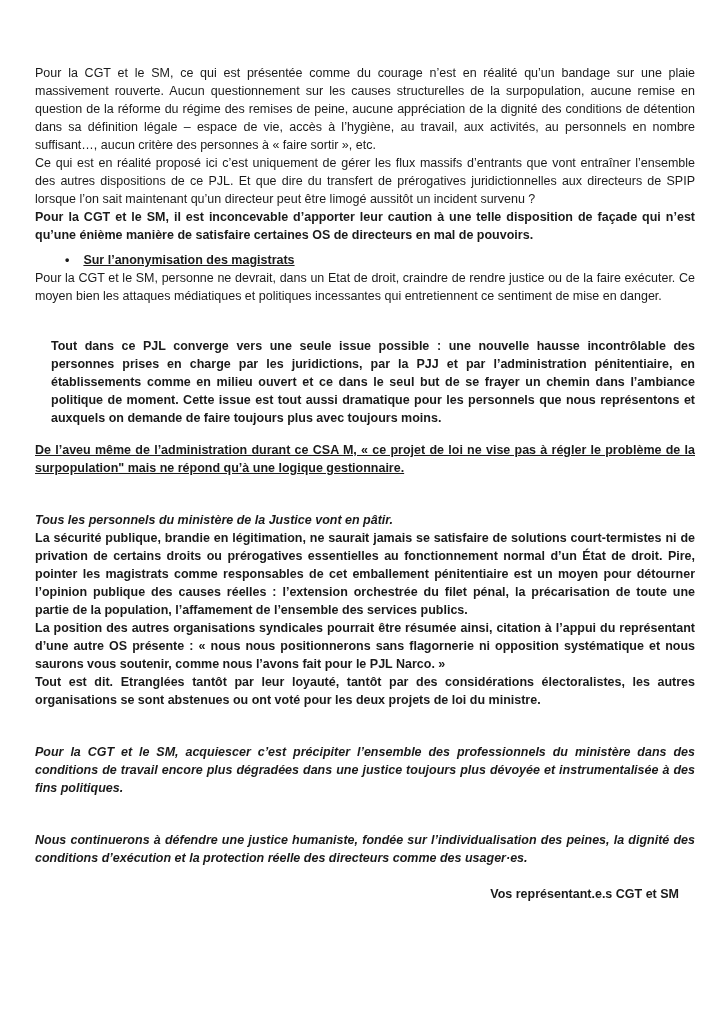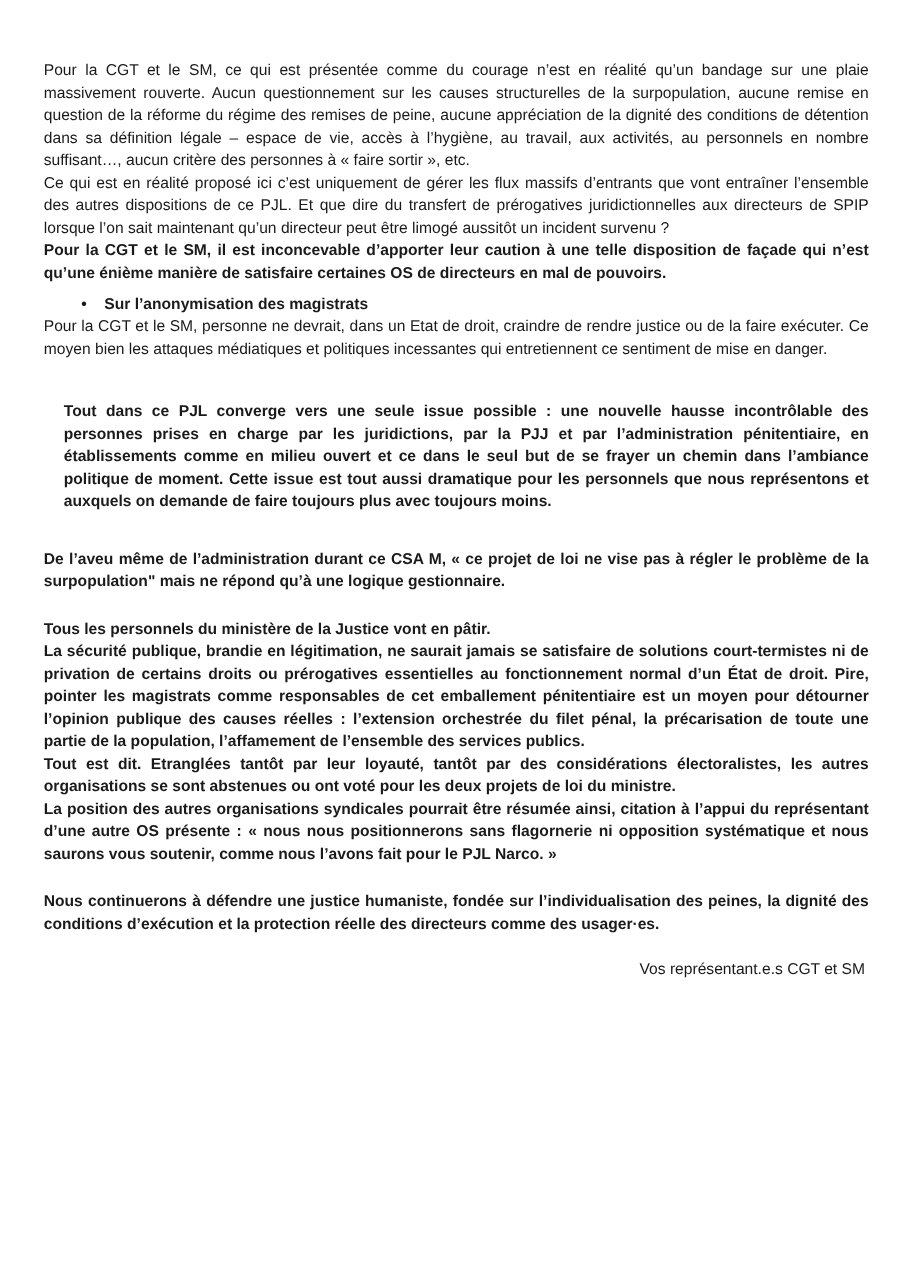--- a/index.html
+++ b/index.html
@@ -7,53 +7,54 @@
     margin: 0;
     padding: 0;
     background: #ffffff;
   }
   .page {
     position: relative;
     width: 724px;
     height: 1024px;
     box-sizing: border-box;
     background: #ffffff;
-    padding: 47px 29px 0 35px;
+    padding: 64px 29px 0 35px;
     font-family: "Liberation Sans", "DejaVu Sans", sans-serif;
     font-size: 12.5px;
     line-height: 18px;
     color: #1a1a1a;
     overflow: hidden;
   }
   .para {
     margin: 0;
     text-align: justify;
   }
   .bold { font-weight: 700; }
-  .mt-blank { margin-top: 20px; }
+  .mt-blank { margin-top: 34px; font-style: italic; }
   .mt-big   { margin-top: 32px; margin-left: 16px; }
-  .mt-med   { margin-top: 28px; }
+  .mt-med   { margin-top: 14px; text-decoration: underline; }
   .bullet-line {
     display: flex;
     align-items: baseline;
     gap: 14px;
     margin: 7px 0 0 30px;
     font-weight: 700;
   }
   .bullet-glyph {
     font-weight: 700;
     flex: 0 0 auto;
   }
   .heading-text {
+    text-decoration: underline;
     text-align: center;
   }
   .signature {
-    margin: 18px 3px 0 0;
+    margin: 18px 16px 0 0;
     text-align: right;
-    font-weight: 400;
+    font-weight: 700;
   }
 </style>
 </head>
 <body>
 
 <div class="page">
 
   <p class="para">Pour la CGT et le SM, ce qui est présentée comme du courage n’est en réalité qu’un bandage sur une plaie massivement rouverte. Aucun questionnement sur les causes structurelles de la surpopulation, aucune remise en question de la réforme du régime des remises de peine, aucune appréciation de la dignité des conditions de détention dans sa définition légale – espace de vie, accès à l’hygiène, au travail, aux activités, au personnels en nombre suffisant…, aucun critère des personnes à «&nbsp;faire sortir&nbsp;», etc.</p>
 
   <p class="para">Ce qui est en réalité proposé ici c’est uniquement de gérer les flux massifs d’entrants que vont entraîner l’ensemble des autres dispositions de ce PJL. Et que dire du transfert de prérogatives juridictionnelles aux directeurs de SPIP lorsque l’on sait maintenant qu’un directeur peut être limogé aussitôt un incident survenu&nbsp;?</p>
@@ -69,22 +70,23 @@
 
   <p class="para bold mt-big">Tout dans ce PJL converge vers une seule issue possible&nbsp;: une nouvelle hausse incontrôlable des personnes prises en charge par les juridictions, par la PJJ et par l’administration pénitentiaire, en établissements comme en milieu ouvert et ce dans le seul but de se frayer un chemin dans l’ambiance politique de moment. Cette issue est tout aussi dramatique pour les personnels que nous représentons et auxquels on demande de faire toujours plus avec toujours moins.</p>
 
   <p class="para bold mt-med">De l’aveu même de l’administration durant ce CSA M, «&nbsp;ce projet de loi ne vise pas à régler le problème de la surpopulation" mais ne répond qu’à une logique gestionnaire.</p>
 
   <p class="para bold mt-blank">Tous les personnels du ministère de la Justice vont en pâtir.</p>
 
   <p class="para bold">La sécurité publique, brandie en légitimation, ne saurait jamais se satisfaire de solutions court-termistes ni de privation de certains droits ou prérogatives essentielles au fonctionnement normal d’un État de droit. Pire, pointer les magistrats comme responsables de cet emballement pénitentiaire est un moyen pour détourner l’opinion publique des causes réelles&nbsp;: l’extension orchestrée du filet pénal, la précarisation de toute une partie de la population, l’affamement de l’ensemble des services publics.</p>
 
 
+  <p class="para bold">La position des autres organisations syndicales pourrait être résumée ainsi, citation à l’appui du représentant d’une autre OS présente&nbsp;: «&nbsp;nous nous positionnerons sans flagornerie ni opposition systématique et nous saurons vous soutenir, comme nous l’avons fait pour le PJL Narco.&nbsp;»</p>
+
   <p class="para bold">Tout est dit.  Etranglées tantôt par leur loyauté, tantôt par des considérations électoralistes, les autres organisations se sont abstenues ou ont voté pour les deux projets de loi du ministre.</p>
 
-  <p class="para bold">La position des autres organisations syndicales pourrait être résumée ainsi, citation à l’appui du représentant d’une autre OS présente&nbsp;: «&nbsp;nous nous positionnerons sans flagornerie ni opposition systématique et nous saurons vous soutenir, comme nous l’avons fait pour le PJL Narco.&nbsp;»</p>
-
+  <p class="para bold mt-blank">Pour la CGT et le SM, acquiescer c’est précipiter l’ensemble des professionnels du ministère dans des conditions de travail encore plus dégradées dans une justice toujours plus dévoyée et instrumentalisée à des fins politiques.</p>
 
   <p class="para bold mt-blank">Nous continuerons à défendre une justice humaniste, fondée sur l’individualisation des peines, la dignité des conditions d’exécution et la protection réelle des directeurs comme des usager·es.</p>
 
   <p class="para signature">Vos représentant.e.s CGT et SM</p>
 
 </div>
 
 </body></html>

